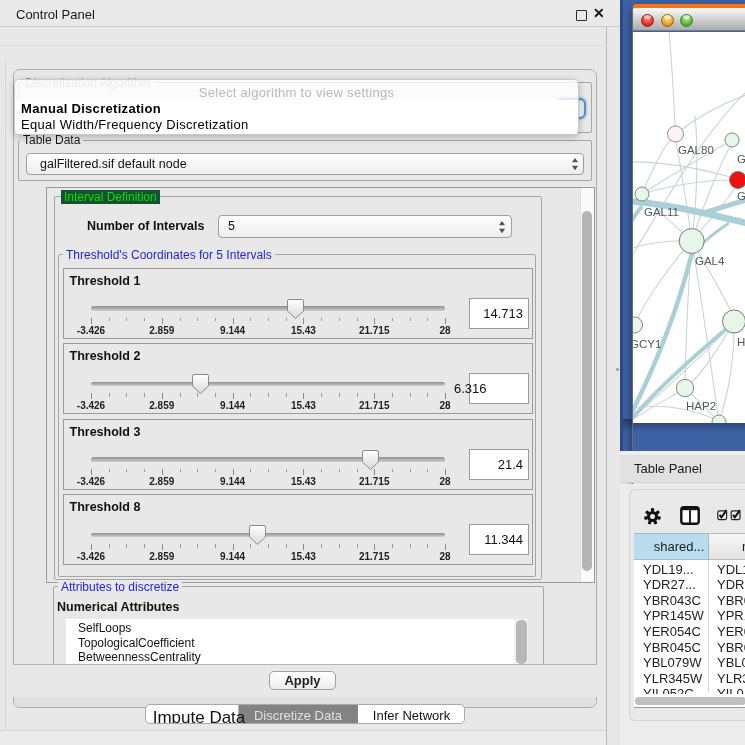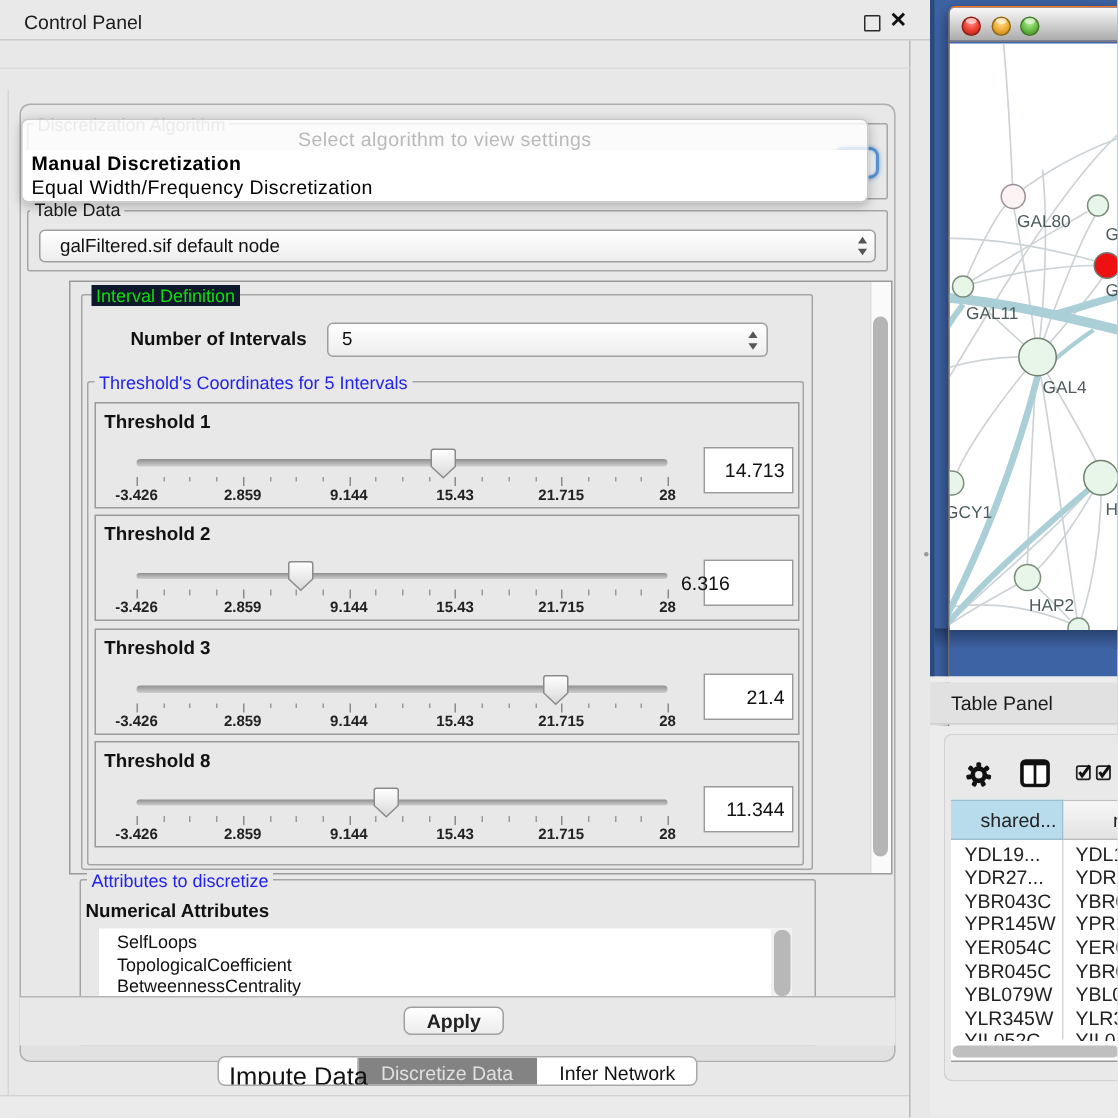--- a/index.html
+++ b/index.html
@@ -39,21 +39,21 @@
   <path d="M4.5 1 L8 6 H1 Z" fill="#555"></path>
       <path d="M4.5 15 L8 10 H1 Z" fill="#555"></path>
 </svg>
 
 <div class="abs" style="left:46px;top:187px;width:549px;height:396px;border:1px solid #9a9a9a;"></div>
 
 <div class="abs" style="left:580px;top:188px;width:14px;height:394px;background:#fafafa;border-left:1px solid #e0e0e0;"></div>
 <div class="abs" style="left:581.5px;top:211px;width:10px;height:360px;background:#b5b5b5;border-radius:5px;"></div>
 
 <div class="abs" style="left:54px;top:196px;width:488px;height:384px;border:1px solid #a5a5a5;border-radius:2px;"></div>
-<div class="abs" style="left:61px;top:190px;font-size:12px;color:#0ddd0d;background:#0f172a;padding:0 3px;">Interval Definition</div>
+<div class="abs" style="left:61px;top:190px;font-size:12px;color:#0ddd0d;background:#14532d;padding:0 3px;">Interval Definition</div>
 
 <div class="abs" style="left:87px;top:219px;width:123px;font-size:12.5px;font-weight:bold;color:#111;">Number of Intervals</div>
 <div class="abs" style="left:218px;top:215px;width:294px;height:23px;background:linear-gradient(#ffffff,#ededed);border:1px solid #9f9f9f;border-radius:4px;"></div>
 <div class="abs" style="left:228px;top:219px;font-size:12.5px;color:#111;">5</div>
 <svg class="abs" style="left:498px;top:220px;" width="8" height="14" viewBox="0 0 9 16">
   <path d="M4.5 1 L8 6 H1 Z" fill="#555"></path>
       <path d="M4.5 15 L8 10 H1 Z" fill="#555"></path>
 </svg>
 
 <div class="abs" style="left:58px;top:254px;width:478px;height:323px;border:1px solid #a5a5a5;border-radius:2px;"></div>
@@ -259,21 +259,21 @@
   <div class="abs" style="left:0;top:20px;width:565px;height:36px;background:#ffffff;"></div>
 </div>
 <div class="abs" style="left:14px;top:85px;width:565px;text-align:center;font-size:13px;letter-spacing:0.3px;color:#b9b9b9;">Select algorithm to view settings</div>
 <div class="abs" style="left:21px;top:101px;font-size:13px;letter-spacing:0.3px;font-weight:bold;color:#000;">Manual Discretization</div>
 <div class="abs" style="left:21px;top:117px;font-size:13px;letter-spacing:0.3px;color:#000;">Equal Width/Frequency Discretization</div>
 
 <div class="abs" style="left:620px;top:0;width:125px;height:451px;background:#3e63a4;"></div>
 <div class="abs" style="left:620px;top:0;width:3px;height:451px;background:#2b4a80;"></div>
 <div class="abs" style="left:623px;top:419px;width:122px;height:14px;background:linear-gradient(#27406e,#3e63a4);"></div>
 
-<div class="abs" style="left:632px;top:4px;width:113px;height:480px;border-left:1px solid #6b6b6b;border-top:1px solid #f97316;border-radius:5px 0 0 0;box-shadow:0 4px 10px rgba(0,0,20,0.55);overflow:hidden;">
+<div class="abs" style="left:632px;top:4px;width:113px;height:480px;border-left:1px solid #6b6b6b;border-top:4px solid #f97316;border-radius:5px 0 0 0;box-shadow:0 4px 10px rgba(0,0,20,0.55);overflow:hidden;">
   <div class="abs" style="left:0;top:0;width:113px;height:23px;background:linear-gradient(#fafafa,#ababab);border-bottom:1px solid #7d7d7d;"></div>
   <div class="abs" style="left:8px;top:5.5px;width:13px;height:13px;border-radius:50%;background:radial-gradient(circle at 50% 30%, #ff9089 0%, #ea3c30 55%, #b01b12 100%);border:1px solid #8e1d15;"></div>
   <div class="abs" style="left:11px;top:7px;width:7px;height:3.5px;border-radius:50%;background:rgba(255,255,255,0.55);"></div>
   <div class="abs" style="left:27.5px;top:5.5px;width:13px;height:13px;border-radius:50%;background:radial-gradient(circle at 50% 30%, #ffe28a 0%, #eda933 55%, #b57a12 100%);border:1px solid #8f6b13;"></div>
   <div class="abs" style="left:30.5px;top:7px;width:7px;height:3.5px;border-radius:50%;background:rgba(255,255,255,0.55);"></div>
   <div class="abs" style="left:47px;top:5.5px;width:13px;height:13px;border-radius:50%;background:radial-gradient(circle at 50% 30%, #b6f09a 0%, #67bb46 55%, #3c861f 100%);border:1px solid #417d26;"></div>
   <div class="abs" style="left:50px;top:7px;width:7px;height:3.5px;border-radius:50%;background:rgba(255,255,255,0.55);"></div>
 
   <svg class="abs" style="left:0;top:24px;background:#ffffff;" width="113" height="391" viewBox="632 28 113 391">
     <g fill="none" stroke="#ccd2d5" stroke-width="1.1">

